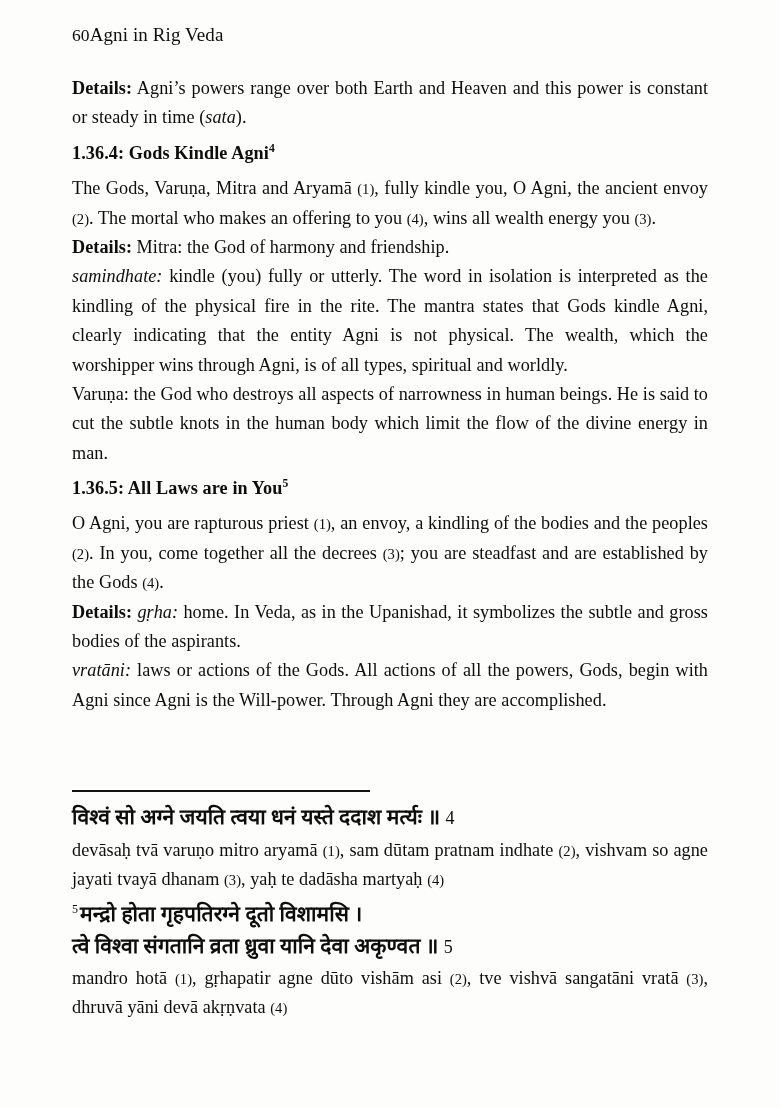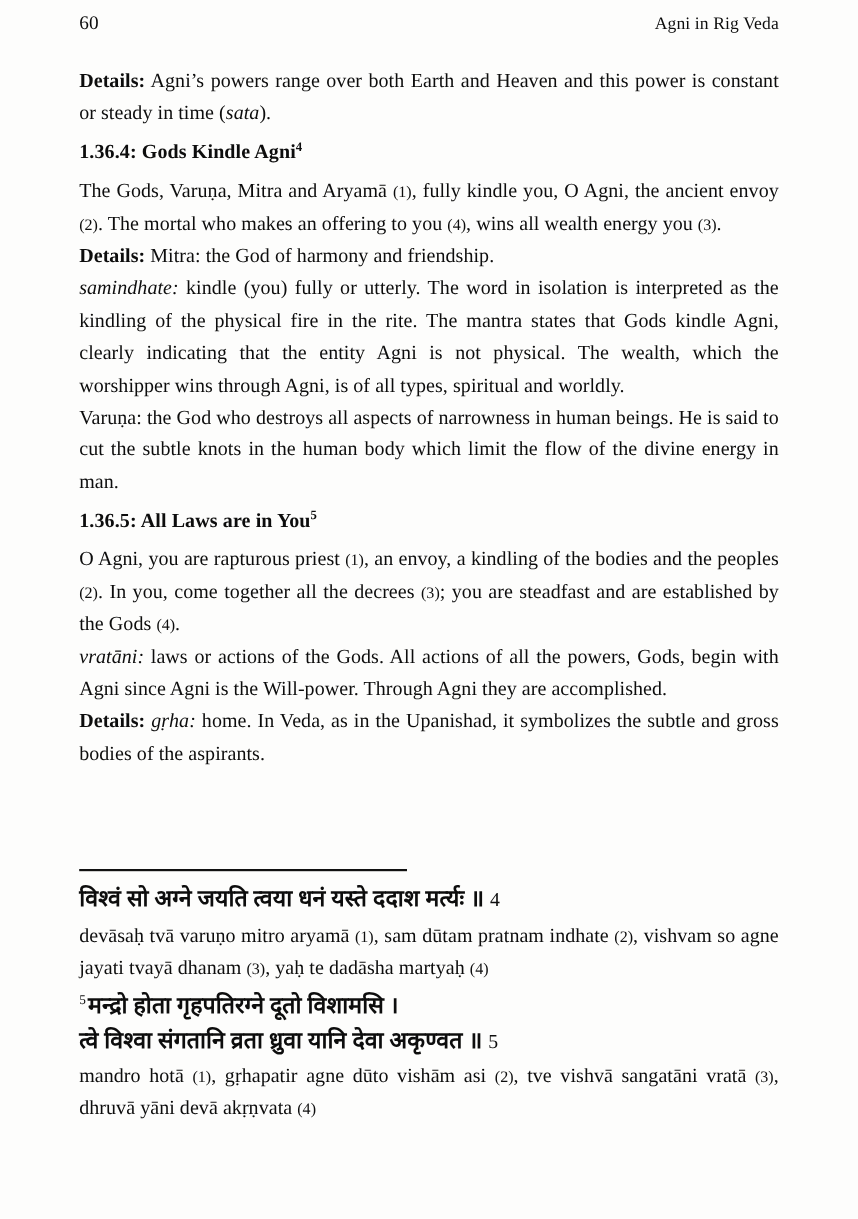--- a/index.html
+++ b/index.html
@@ -19,28 +19,28 @@
   .content {
     position: absolute;
     left: 72px;
     top: 0;
     width: 636px;
   }
 
   
   .runhead {
     display: flex;
-    justify-content: space-between;
+    justify-content: flex-start;
     align-items: baseline;
     font-size: 17.5px;
-    padding-top: 10px;
+    padding-top: 24px;
     letter-spacing: .1px;
   }
   .runhead .folio { font-size: 17.5px; }
-  .runhead .title { font-size: 16px; }
+  .runhead .title { font-size: 19px; }
 
   
   .body-block { margin-top: 28px; }
 
   p.para {
     margin: 0 0 0 0;
     font-size: 18.2px;
     line-height: 1.615;
     text-align: justify;
     text-justify: inter-word;
@@ -138,23 +138,23 @@
       <p class="para gap"><span class="lbl">Details:</span><span> Mitra: the God of harmony and friendship.</span></p>
 
       <p class="para"><span class="it">samindhate:</span><span> kindle (you) fully or utterly. The word in isolation is interpreted as the kindling of the physical fire in the rite. The mantra states that Gods kindle Agni, clearly indicating that the entity Agni is not physical. The wealth, which the worshipper wins through Agni, is of all types, spiritual and worldly.</span></p>
 
       <p class="para">Varuṇa: the God who destroys all aspects of narrowness in human beings. He is said to cut the subtle knots in the human body which limit the flow of the divine energy in man.</p>
 
       <h2 class="head"><span>1.36.5: All Laws are in You</span><sup>5</sup></h2>
 
       <p class="para"><span>O Agni, you are rapturous priest </span><span class="num">(1)</span><span>, an envoy, a kindling of the bodies and the peoples </span><span class="num">(2)</span><span>. In you, come together all the decrees </span><span class="num">(3)</span><span>; you are steadfast and are established by the Gods </span><span class="num">(4)</span><span>.</span></p>
 
+      <p class="para gap"><span class="lbl">Details:</span><span class="it"> gṛha:</span><span> home. In Veda, as in the Upanishad, it symbolizes the subtle and gross bodies of the aspirants.</span></p>
+
       <p class="para"><span class="it">vratāni:</span><span> laws or actions of the Gods. All actions of all the powers, Gods, begin with Agni since Agni is the Will-power. Through Agni they are accomplished.</span></p>
-
-      <p class="para gap"><span class="lbl">Details:</span><span class="it"> gṛha:</span><span> home. In Veda, as in the Upanishad, it symbolizes the subtle and gross bodies of the aspirants.</span></p>
 
     </div>
   </div>
 
   <div class="fn-wrap">
     <div class="fn-rule"></div>
 
     <div class="fn-group">
       <div class="deva"><span>विश्वं सो अग्ने जयति त्वया धनं यस्ते ददाश मर्त्यः ॥</span> <span class="vnum">4</span></div>
       <p class="translit"><span>devāsaḥ tvā varuṇo mitro aryamā </span><span class="num">(1)</span><span>, sam dūtam pratnam indhate </span><span class="num">(2)</span><span>, vishvam so agne jayati tvayā dhanam </span><span class="num">(3)</span><span>, yaḥ te dadāsha martyaḥ </span><span class="num">(4)</span><span></span></p>

